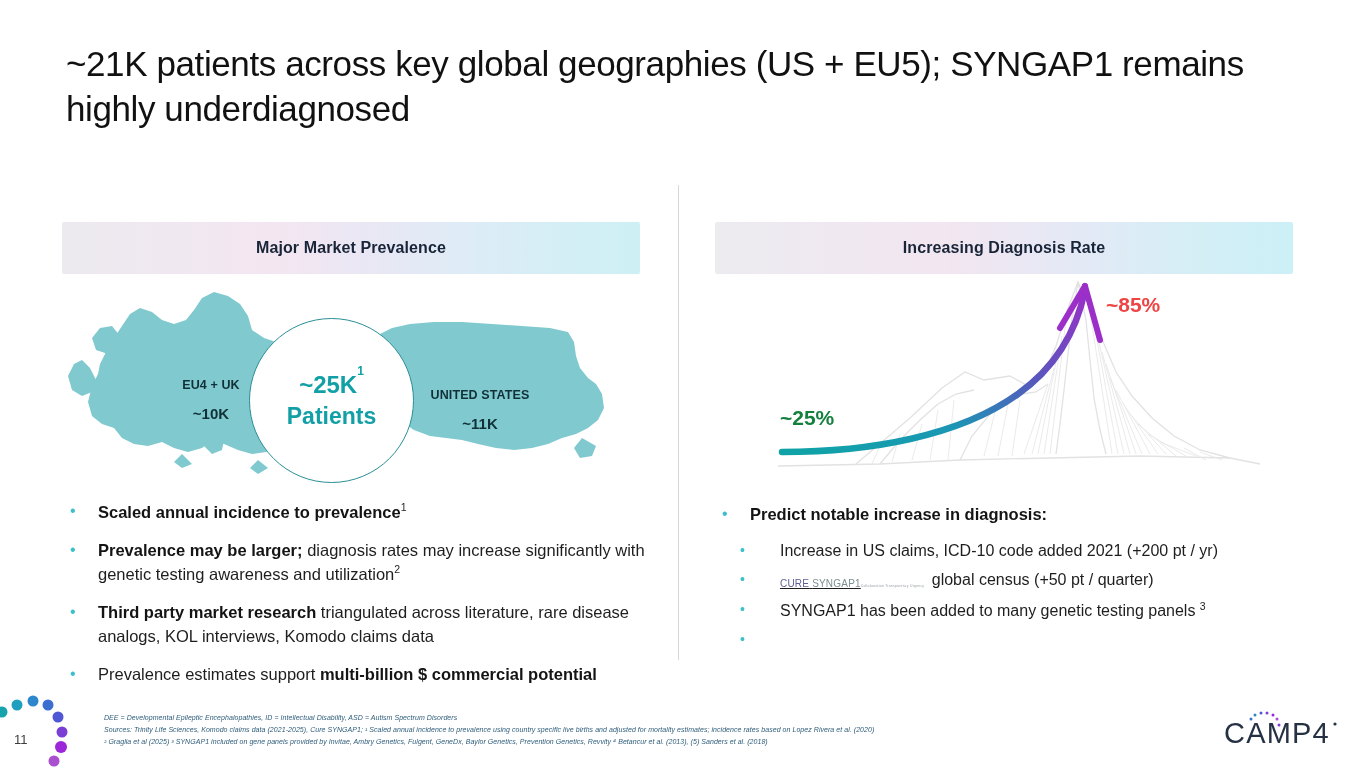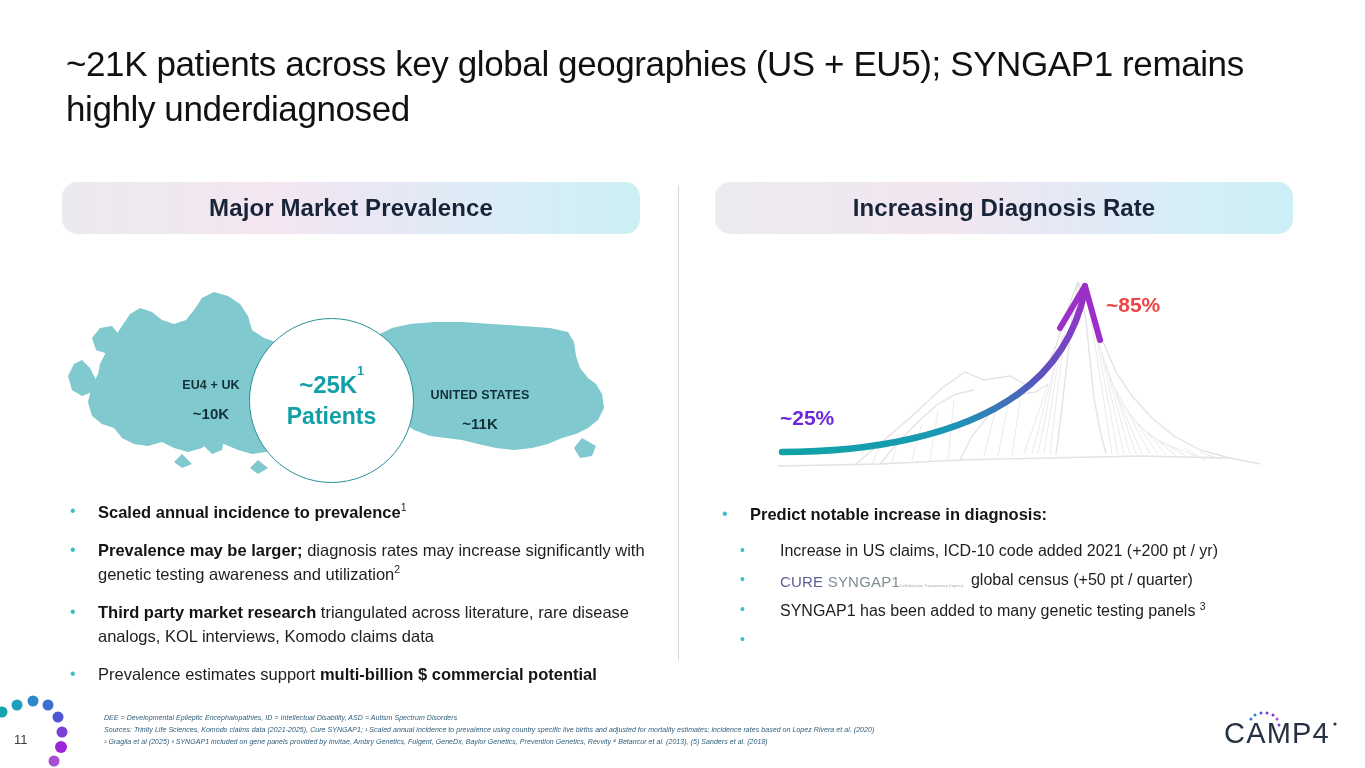--- a/index.html
+++ b/index.html
@@ -23,24 +23,25 @@
     letter-spacing:-0.4px;
     color:#111111;
   }
 
   
   .panel-left{position:absolute;left:62px;top:182px;width:578px;}
   .panel-right{position:absolute;left:715px;top:182px;width:672px;}
 
   .banner{
     height:52px;
-    border-radius:15px;
+    border-radius:2px;
     display:flex;align-items:center;justify-content:center;
-    font-size:24px;font-weight:bold;color:#182437;
+    font-size:16px;font-weight:bold;color:#182437;
     letter-spacing:0.1px;
+    margin-top:40px;
   }
   .banner.left{
     width:578px;
     background:linear-gradient(90deg,#eceaee 0%,#efe8f0 18%,#f4e6f1 36%,#eae7f4 52%,#dcecf6 72%,#cdf0f5 100%);
   }
   .banner.right{
     width:578px;
     background:linear-gradient(90deg,#ecebef 0%,#efe8f1 20%,#f2e6f0 40%,#e7e8f5 58%,#d8edf6 78%,#cbf0f6 100%);
   }
 
@@ -66,21 +67,21 @@
 
   .map-label{position:absolute;z-index:3;text-align:center;color:#123038;}
   .map-label .cap{font-size:12.5px;font-weight:bold;letter-spacing:0.1px;line-height:1.25;}
   .map-label .val{font-size:15px;font-weight:bold;margin-top:12px;line-height:1.1;}
   .lbl-eu{left:166px;top:378px;width:90px;}
   .lbl-us{left:425px;top:388px;width:110px;}
 
   
   .mount-wrap{position:absolute;left:760px;top:268px;width:520px;height:215px;}
   .pct{position:absolute;font-size:21px;font-weight:bold;}
-  .pct-25{left:780px;top:406px;color:#6d28d9;}
+  .pct-25{left:780px;top:406px;color:#15803d;}
   .pct-85{left:1095px;top:293px;color:#ef4444;margin-left:11px;}
 
   
   .bullets-left{position:absolute;left:66px;top:500px;width:580px;}
   .bullets-right{position:absolute;left:718px;top:503px;width:610px;}
 
   .b-row{display:flex;align-items:flex-start;margin-bottom:15px;}
   .b-dot{
     color:#39c0c9;font-size:16px;line-height:1.35;
     width:28px;flex:0 0 28px;text-align:left;padding-left:4px;
@@ -95,21 +96,21 @@
     color:#39c0c9;font-size:14px;line-height:1.4;
     width:40px;flex:0 0 40px;text-align:left;padding-left:22px;
   }
   .sub-txt{font-size:16px;line-height:1.28;color:#1e1e1e;flex:1;}
   .sub-txt sup{font-size:10.5px;}
 
   .cure-logo{
     display:inline-block;vertical-align:-2px;
     position:relative;margin-right:3px;
   }
-  .cure-logo .cl-top{font-size:15px;font-weight:500;letter-spacing:0.2px;}
+  .cure-logo .cl-top{font-size:10px;font-weight:500;letter-spacing:0.2px;text-decoration:underline;}
   .cure-logo .cl-c{color:#5d5f93;}
   .cure-logo .cl-s{color:#7d8f91;}
   .cure-logo .cl-bar{
     height:1.5px;width:100%;
     background:linear-gradient(90deg,#7a63a8,#6f8aa8,#86a597,#9fb08a);
     margin-top:0px;
   }
   .cure-logo .cl-tag{
     font-size:3.4px;color:#9aa0a6;letter-spacing:0.25px;
     margin-top:1px;white-space:nowrap;

